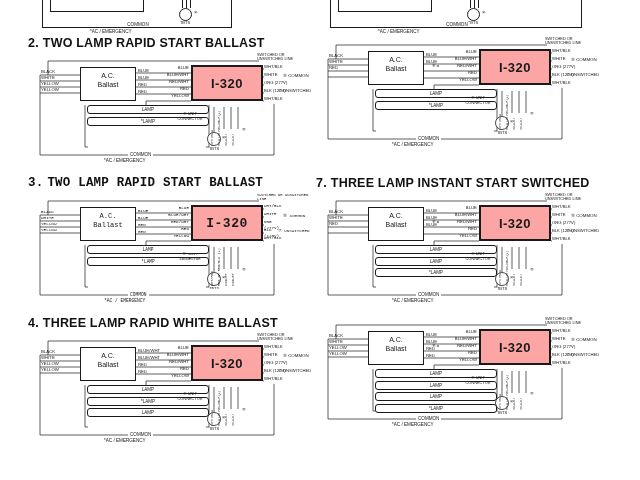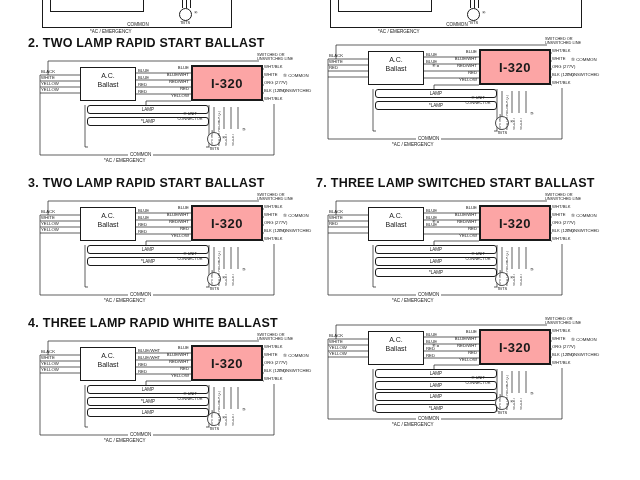--- a/index.html
+++ b/index.html
@@ -243,21 +243,21 @@
           <div class="vlbl">VIOLET</div>
         </div>
       <div class="violet-ref">③</div>
       <div class="tbts-ref">④</div>
       <div class="tbts-lbl">TBTS</div>
 
       <div class="common-bot">COMMON</div>
       <div class="ac-emerg">*AC / EMERGENCY</div>
     </div>
   </div>
-    <div class="cell" style="left: 28px; top: 176px;">
+    <div class="cell" style="left: 28px; top: 176px; font-family: Liberation Mono, monospace;">
     <div class="heading">
       <span class="num">3.</span><span class="ttl">TWO LAMP RAPID START BALLAST</span>
     </div>
     <div class="diagram">
       <svg class="wires" viewBox="0 0 285 112">
         <path fill="none" stroke="#1a1a1a" stroke-width="0.7" d="
           M20 6 H231  M20 6 V20
           M12 20 H52  M12 26 H52  M12 32 H52  M12 38 H52
           M12 20 V100  M12 100 H246  M246 46 V100
           M108 18 H163  M108 25 H163  M108 32 H163  M108 39 H163
@@ -335,21 +335,21 @@
       <div class="violet-ref">③</div>
       <div class="tbts-ref">④</div>
       <div class="tbts-lbl">TBTS</div>
 
       <div class="common-bot">COMMON</div>
       <div class="ac-emerg">*AC / EMERGENCY</div>
     </div>
   </div>
     <div class="cell" style="left: 316px; top: 176px;">
     <div class="heading">
-      <span class="num">7.</span><span class="ttl">THREE LAMP SWITCHED START BALLAST</span>
+      <span class="num">7.</span><span class="ttl">THREE LAMP INSTANT START SWITCHED</span>
     </div>
     <div class="diagram">
       <svg class="wires" viewBox="0 0 285 112">
         <path fill="none" stroke="#1a1a1a" stroke-width="0.7" d="
           M20 6 H231  M20 6 V20
           M12 20 H52  M12 26 H52  M12 32 H52  M12 38 H52
           M12 20 V100  M12 100 H246  M246 46 V100
           M108 18 H163  M108 25 H163  M108 32 H163  M108 39 H163
           M118 46 H163  M118 46 V50
           M235 14 H256  M235 22 H253  M235 30 H247  M235 38 H247  M235 46 H246

